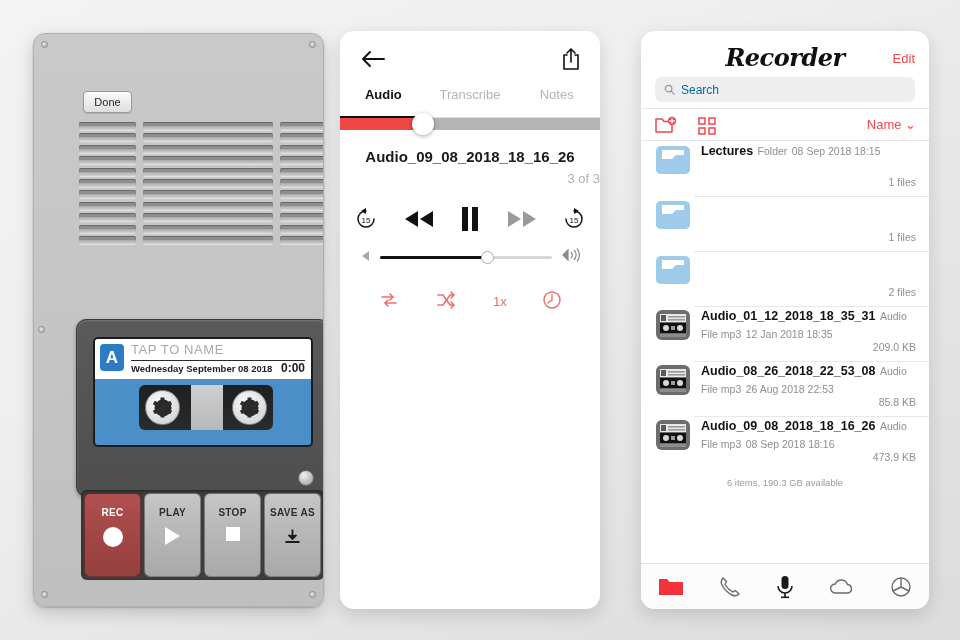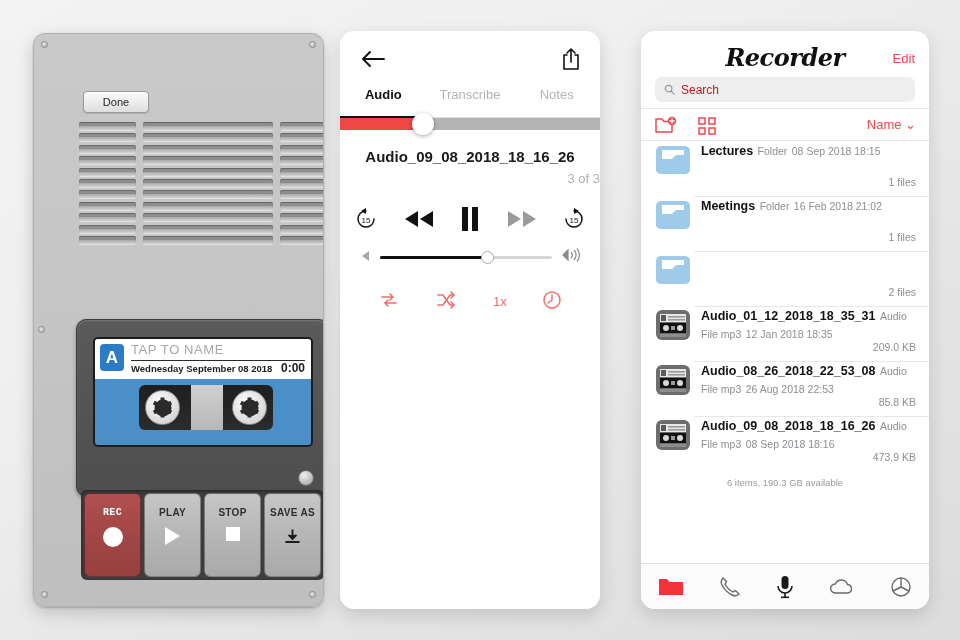--- a/index.html
+++ b/index.html
@@ -30,21 +30,21 @@
   }
   .screw.tl { left: 7px; top: 7px; }
   .screw.tr { right: 7px; top: 7px; }
   .screw.ml { left: 4px; top: 292px; }
   .screw.mr { right: 4px; top: 292px; }
   .screw.bl { left: 7px; bottom: 8px; }
   .screw.br { right: 7px; bottom: 8px; }
 
   #done-button {
     position: absolute; left: 49px; top: 57px;
-    width: 66px; height: 22px;
+    width: 49px; height: 22px;
     background: linear-gradient(180deg,#fbfbfb,#dedede);
     border: 1px solid #9a9a9a; border-radius: 4px;
     font-size: 11px; color: #242424; font-weight: 400;
     line-height: 20px; text-align: center;
     box-shadow: 0 1px 1px rgba(0,0,0,.12);
     cursor: pointer;
   }
 
   #speaker-grille {
     position: absolute; left: 45px; top: 88px;
@@ -159,21 +159,20 @@
     padding-top: 13px; gap: 9px; cursor: pointer;
     border: 1px solid rgba(0,0,0,.35);
   }
   .tbtn.grey {
     background: linear-gradient(180deg,#c6c6c6 0%,#b6b6b6 50%,#a9a9a9 100%);
     color: #2e2e2e;
   }
   .tbtn.red {
     background: linear-gradient(180deg,#b25050 0%,#a04545 55%,#974040 100%);
     color: #ffffff;
-    font-family: Liberation Mono, monospace;
   }
   .tbtn .lbl { font-size: 10px; font-weight: bold; letter-spacing: .3px; }
   .glyph-rec { width: 20px; height: 20px; border-radius: 50%; background: #fff; }
   .glyph-play {
     width: 0; height: 0; border-left: 15px solid #fff;
     border-top: 9px solid transparent; border-bottom: 9px solid transparent;
   }
   .glyph-stop { width: 14px; height: 14px; background: #fff; }
   .glyph-save { font-size: 19px; line-height: 19px; color: #1c1c1c; }
 
@@ -270,21 +269,21 @@
   #edit-button {
     position: absolute; right: 14px; top: 20px;
     font-size: 13px; color: #f4444e; cursor: pointer;
   }
   #search-bar {
     position: absolute; left: 14px; right: 14px; top: 46px; height: 25px;
     background: #eeeeef; border-radius: 7px;
     display: flex; align-items: center; gap: 6px; padding: 0 9px;
     cursor: text;
   }
-  #search-placeholder { font-size: 12px; color: #b91c1c; }
+  #search-placeholder { font-size: 12px; color: #0369a1; }
   #toolbar-row {
     position: relative; height: 33px; flex: none;
     border-top: 1px solid #e6e6e6; border-bottom: 1px solid #e6e6e6;
   }
   #new-folder-icon { position: absolute; left: 14px; top: 7px; cursor: pointer; }
   #grid-view-icon { position: absolute; left: 57px; top: 8px; cursor: pointer; }
   #sort-control {
     position: absolute; right: 13px; top: 8px;
     font-size: 13px; color: #f4444e; cursor: pointer;
   }
@@ -602,25 +601,20 @@
       <span class="row-meta">1 files</span>
     </div>
 
     <div class="file-row">
       <span class="row-icon">
         <svg width="38" height="38" viewBox="0 0 38 38">
           <rect x="2" y="5" width="34" height="28" rx="5" fill="#9ecbea"></rect>
           <path d="M8 9 L30 9 L30 14 L22 14 L18 18 L8 18 Z" fill="#fff"></path>
           <path d="M2 19 L36 19 L36 28 A5 5 0 0 1 31 33 L7 33 A5 5 0 0 1 2 28 Z" fill="#9ecbea"></path>
         </svg>
-      </span>
-      <span class="row-text">
-        <span class="row-title">Meetings</span>
-        <span class="row-sub">Folder</span>
-        <span class="row-date">16 Feb 2018 21:02</span>
       </span>
       <span class="row-meta">1 files</span>
     </div>
 
     <div class="file-row">
       <span class="row-icon">
         <svg width="38" height="38" viewBox="0 0 38 38">
           <rect x="2" y="5" width="34" height="28" rx="5" fill="#9ecbea"></rect>
           <path d="M8 9 L30 9 L30 14 L22 14 L18 18 L8 18 Z" fill="#fff"></path>
           <path d="M2 19 L36 19 L36 28 A5 5 0 0 1 31 33 L7 33 A5 5 0 0 1 2 28 Z" fill="#9ecbea"></path>

